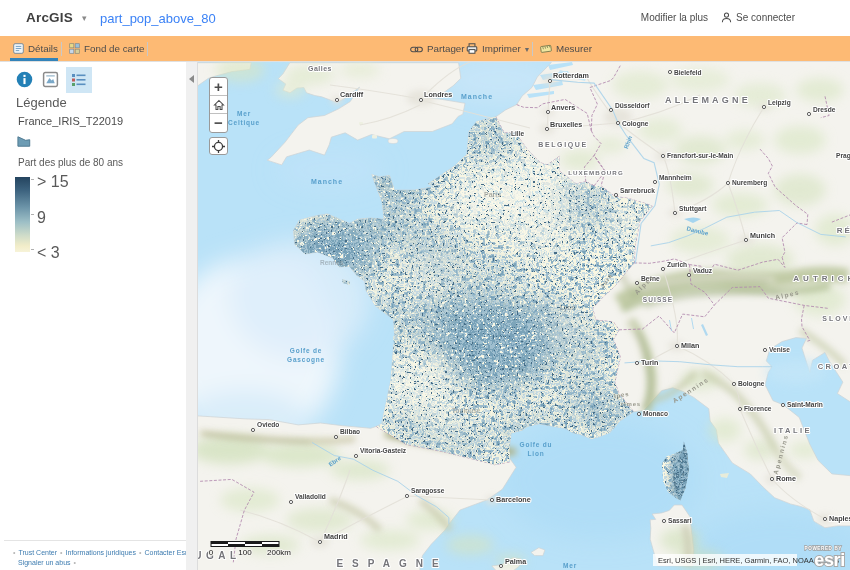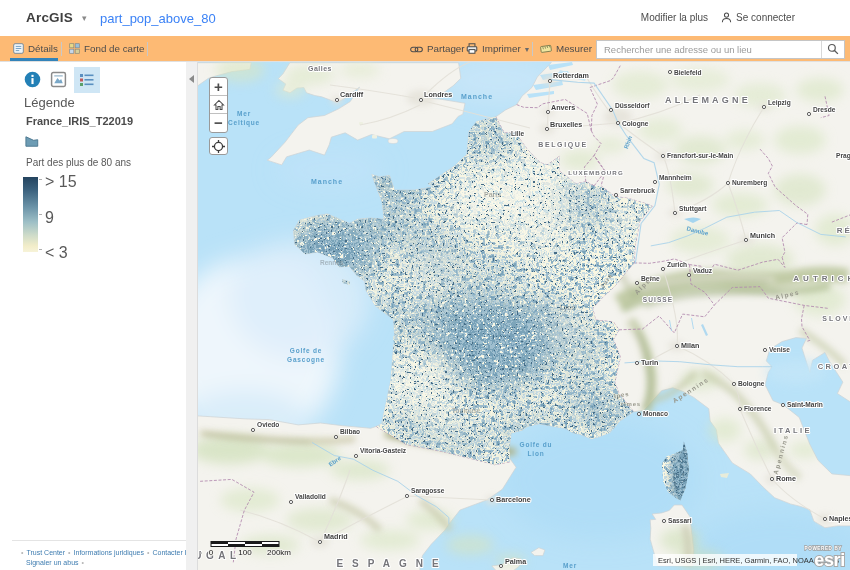--- a/index.html
+++ b/index.html
@@ -14,27 +14,27 @@
 .tab{position:absolute;top:0;height:25px;font-size:9.8px;color:#4c4c4c;line-height:25px}
 .sep{position:absolute;top:6px;height:14px;width:1px;background:#c8c8c8}
 #tab1{left:13px}
 #tab1 .ul{position:absolute;left:-3px;top:22px;width:48px;height:3px;background:#3383b9}
 #tab2{left:69px}
 .tbtn{position:absolute;top:0;height:25px;font-size:9.8px;color:#4c4c4c;line-height:25px}
 .ticon{display:inline-block;vertical-align:-2px;margin-right:4px}
 #search{position:absolute;left:596px;top:4px;width:249px;height:19px;background:#fff;border:1px solid #c5c5c5}
 #search .ph{position:absolute;left:7px;top:3px;font-size:9.5px;color:#9b9b9b}
 #search .sbtn{position:absolute;right:0;top:0;width:23px;height:17px;border-left:1px solid #d8d8d8}
-#sidebar{position:absolute;left:12px;top:62px;width:186px;height:508px;background:#fff;border-right:1px solid #d8d8d8;z-index:20}
+#sidebar{position:absolute;left:4px;top:62px;width:186px;height:508px;background:#fff;border-right:1px solid #d8d8d8;z-index:20}
 #collapse{position:absolute;left:186px;top:62px;width:12px;height:508px;background:#f0f0f0;border-right:1px solid #dcdcdc;z-index:20}
 #collapse .arr{position:absolute;left:3px;top:13px;width:0;height:0;border-top:4px solid transparent;border-bottom:4px solid transparent;border-right:5px solid #8a8a8a}
 .sideicons{position:absolute;left:6px;top:5px;height:26px}
 .si{position:absolute;top:4px;width:18px;height:18px}
 #legend-title{position:absolute;left:12px;top:33px;font-size:13px;color:#595959}
-#layer-name{position:absolute;left:14px;top:53px;font-size:11px;font-weight:bold;color:#4c4c4c}
+#layer-name{position:absolute;left:14px;top:53px;font-size:11px;font-weight:normal;color:#4c4c4c}
 #attr-name{position:absolute;left:14px;top:95px;font-size:10px;color:#595959}
 #grad{position:absolute;left:11px;top:115px;width:15px;height:75px;background:linear-gradient(to bottom,#24445f 0%,#3d637f 18%,#6b93a8 40%,#9dbfc6 60%,#cfdcc9 78%,#f2edc9 92%,#f7f3d8 100%)}
 .gl{position:absolute;font-size:16px;color:#595959}
 .gtick{position:absolute;left:27px;width:3px;height:1px;background:#b0b0b0}
 #foot{position:absolute;left:0;top:478px;width:186px;border-top:1px solid #e4e4e4;font-size:7px;color:#3e7cb0}
 #foot span.dot{color:#b7b7b7;margin:0 3px;font-size:7px}
 #map{position:absolute;left:198px;top:62px;width:652px;height:508px;overflow:hidden;z-index:10}
 #map > svg{position:absolute;left:-198px;top:-62px}
 .zbox{position:absolute;left:11px;top:15px;width:19px;height:56px;background:#fff;border:1px solid #9a9a9a;border-radius:3px;z-index:15}
 .zbox .zc{position:absolute;left:0;width:100%;height:18px;text-align:center;color:#4c4c4c}
@@ -515,27 +515,20 @@
  <div class="tbtn" style="left:466px"><span class="ticon"><svg width="12" height="11" viewBox="0 0 16 15">
           <path d="M4 5 V1 H12 V5" fill="none" stroke="#4c4c4c" stroke-width="1.4"></path>
           <rect x="1.5" y="5" width="13" height="6" rx="1" fill="#e8e8e8" stroke="#4c4c4c" stroke-width="1.4"></rect>
           <rect x="4" y="9" width="8" height="5" fill="#fff" stroke="#4c4c4c" stroke-width="1.4"></rect>
         </svg></span>Imprimer <span style="font-size:7px;color:#6a6a6a">▼</span></div>
  <div class="sep" style="left:532px"></div>
  <div class="tbtn" style="left:540px"><span class="ticon"><svg width="12" height="11" viewBox="0 0 16 15">
           <rect x="1" y="4" width="14" height="8" rx="1" transform="rotate(-8 8 8)" fill="#f0e6a0" stroke="#7a7a4c" stroke-width="1.2"></rect>
           <path d="M4 5 L4.5 8 M7 4.6 L7.5 7.6 M10 4.2 L10.5 7.2 M13 3.8 L13.5 6.8" stroke="#7a7a4c" stroke-width="1" transform="rotate(-8 8 8)"></path>
         </svg></span>Mesurer</div>
- <div id="search">
-      <span class="ph">Rechercher une adresse ou un lieu</span>
-      <span class="sbtn"><svg width="12" height="12" viewBox="0 0 16 16" style="margin:2px 0 0 5px">
-          <circle cx="6.5" cy="6.5" r="4.5" fill="none" stroke="#595959" stroke-width="1.6"></circle>
-          <path d="M10 10 L14.5 14.5" stroke="#595959" stroke-width="1.8"></path>
-        </svg></span>
-    </div>
 </div>
 
 <div id="sidebar">
  <div class="sideicons">
   <span class="si" style="left:6px"><svg width="17" height="17" viewBox="0 0 16 16">
           <circle cx="8" cy="8" r="7.3" fill="#2380b6"></circle>
           <rect x="7" y="6.7" width="2" height="5.6" fill="#fff"></rect>
           <rect x="7" y="3.6" width="2" height="2" fill="#fff"></rect>
         </svg></span>
   <span class="si" style="left:32px"><svg width="17" height="17" viewBox="0 0 16 16">

